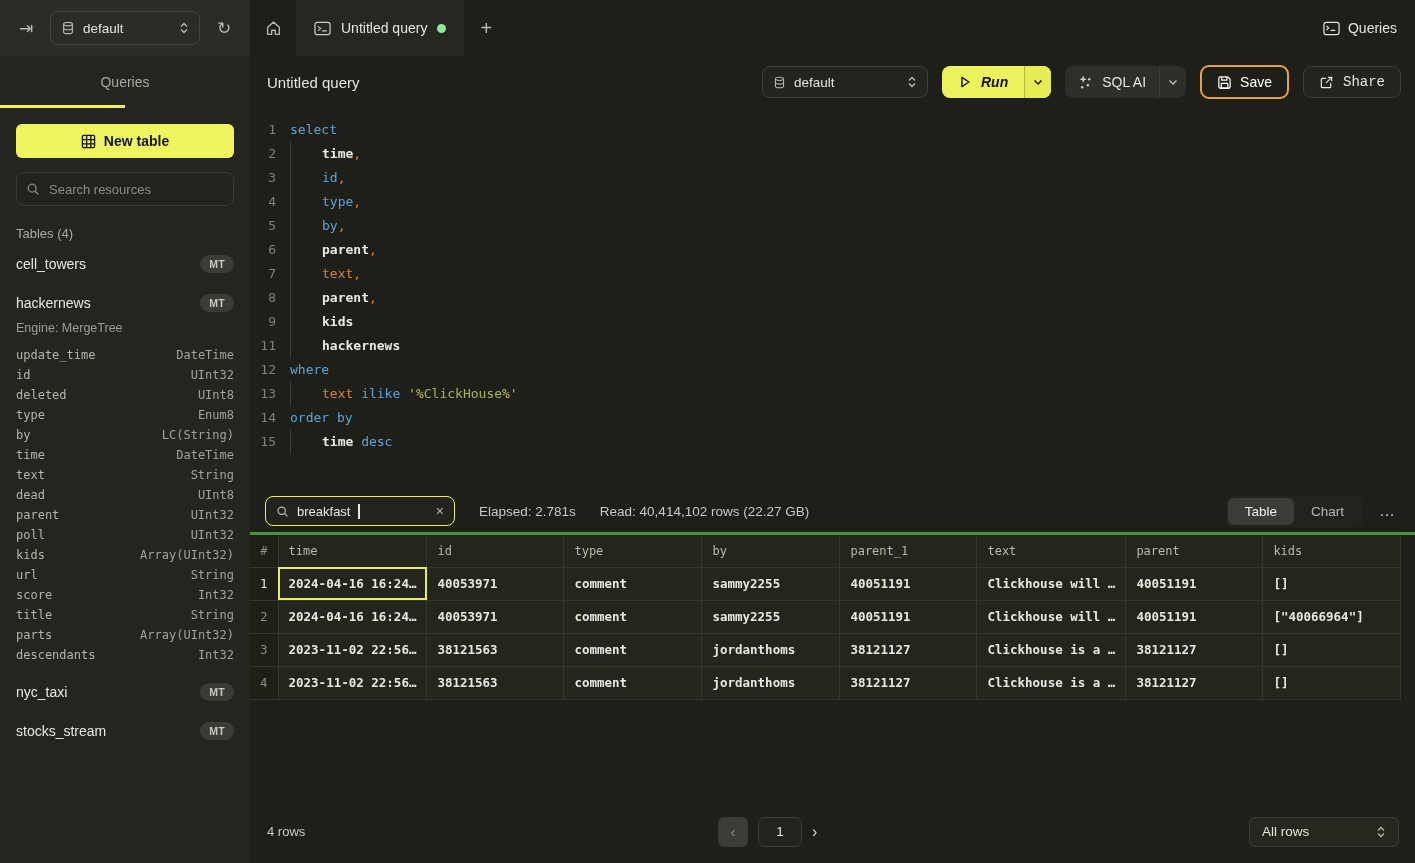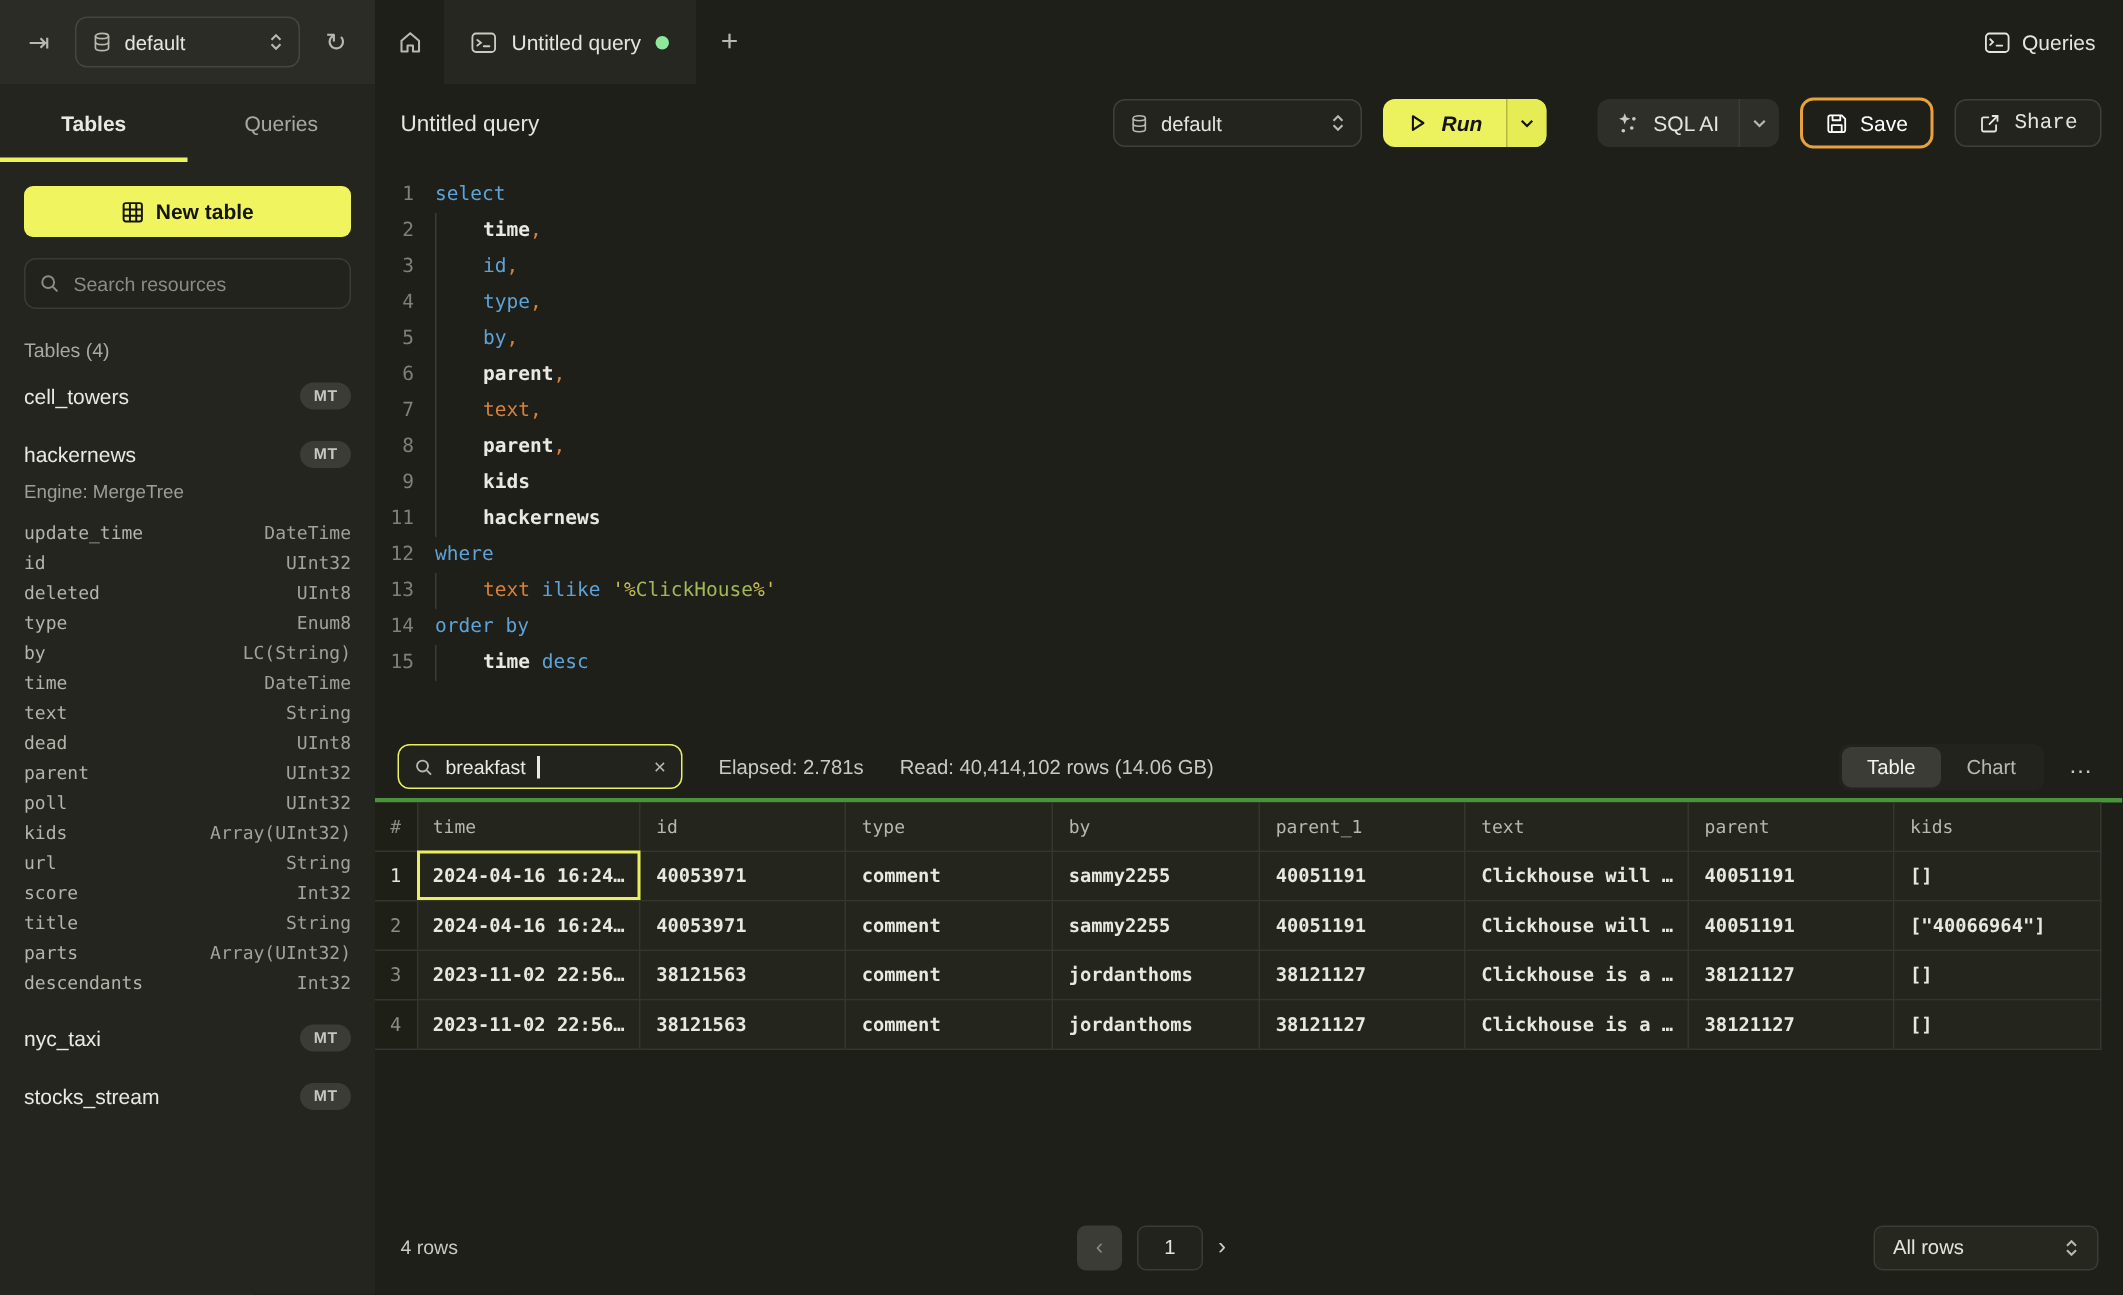--- a/index.html
+++ b/index.html
@@ -60,21 +60,21 @@
   .tool-group { margin-left:auto; display:flex; align-items:center; gap:14px; }
   .tb-select { display:flex; align-items:center; gap:8px; background:#23241d; border:1px solid #3f403a;
     border-radius:8px; height:32px; padding:0 10px; width:166px; font-size:13.5px; color:#e4e5de; cursor:pointer; }
   .tb-select .grow { flex:1; text-align:left; }
   .run-btn { display:flex; align-items:stretch; height:32px; border:none; border-radius:8px; overflow:hidden;
     background:#ecf15e; cursor:pointer; padding:0; }
   .run-main { display:flex; align-items:center; gap:9px; padding:0 16px; color:#141414; font-size:14px; font-weight:700;font-style:italic; }
   .run-caret { width:27px; display:flex; align-items:center; justify-content:center;
     border-left:1px solid rgba(0,0,0,.22); background:#e6ec54; }
   .sqlai-btn { display:flex; align-items:stretch; height:32px; border:none; border-radius:8px; overflow:hidden;
-    background:#2e2f28; cursor:pointer; padding:0;margin-left:20px; }
+    background:#2e2f28; cursor:pointer; padding:0; }
   .sqlai-main { display:flex; align-items:center; gap:9px; padding:0 13px; color:#e4e5de; font-size:14px; }
   .sqlai-caret { width:27px; display:flex; align-items:center; justify-content:center; border-left:1px solid #3c3d36; }
   .save-btn { display:flex; align-items:center; gap:8px; height:34px; padding:0 15px; background:transparent;
     border:2px solid #e8a23c; border-radius:9px; color:#ffffff; font-size:14px; cursor:pointer; }
   .share-btn { display:flex; align-items:center; gap:9px; height:32px; padding:0 15px; background:#23241d;
     border:1px solid #3f403a; border-radius:8px; color:#e4e5de; font-size:14px; cursor:pointer;font-family:Liberation Mono, monospace; }
 
   
   .editor { height:382px; padding-top:10px; flex-shrink:0; font-family:"DejaVu Sans Mono", monospace; font-size:13px; }
   .code-line { display:flex; height:24px; line-height:24px; }
@@ -198,21 +198,20 @@
       </span>
       <span>Queries</span>
     </button>
   </div>
 </div>
 
 <div class="app-body">
 
   <div class="sidebar">
     <div class="side-tabs">
-      <button class="side-tab active">Tables</button>
       <button class="side-tab">Queries</button>
       <div class="tab-underline"></div>
     </div>
     <div class="side-content">
       <button class="new-table-btn">
         <span>
           <svg width="15" height="15" viewBox="0 0 16 16" fill="none" stroke="#141414" stroke-width="1.4">
             <rect x="1.5" y="1.5" width="13" height="13" rx="1.5"></rect>
               <path d="M1.5 6h13M1.5 10.5h13M6 1.5v13M10.5 1.5v13"></path>
           </svg>
@@ -459,21 +458,21 @@
           <circle cx="7" cy="7" r="4.5"></circle>
             <path d="M10.5 10.5 14 14"></path>
         </svg>
         <span class="value">breakfast</span>
         <span class="caret-bar"></span>
         <button class="clear-btn">
           <span>×</span>
         </button>
       </div>
       <span class="stat">Elapsed: 2.781s</span>
-      <span class="stat">Read: 40,414,102 rows (14.06 GB)</span>
+      <span class="stat">Read: 40,414,102 rows (22.27 GB)</span>
       <div class="res-right">
         <div class="seg-ctrl">
           <button class="seg active">Table</button>
           <button class="seg">Chart</button>
         </div>
         <button class="more-btn">
           <span>…</span>
         </button>
       </div>
     </div>

